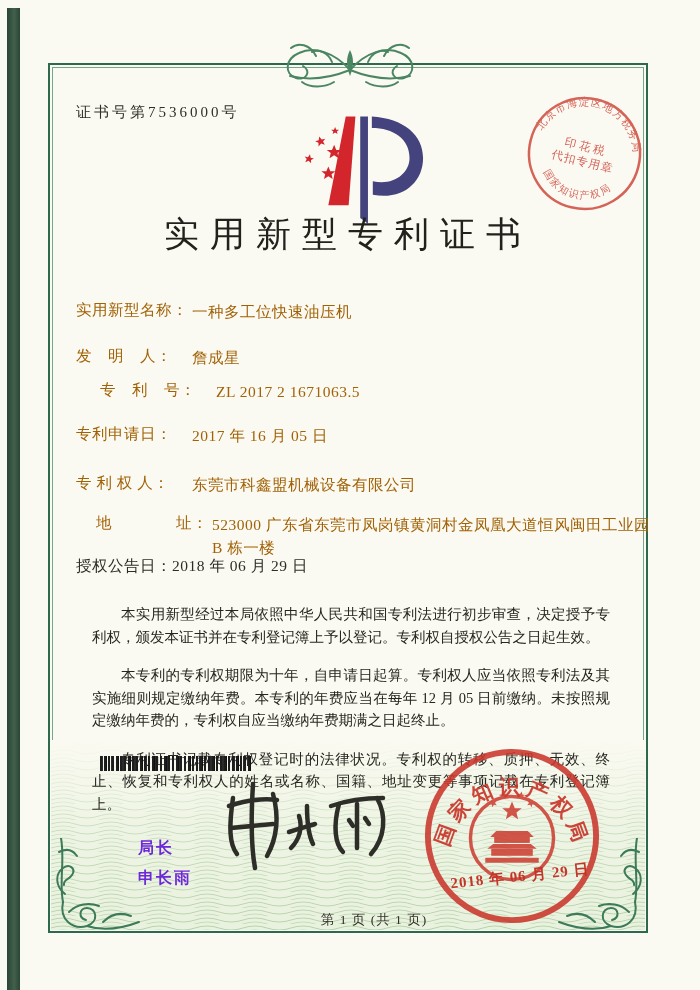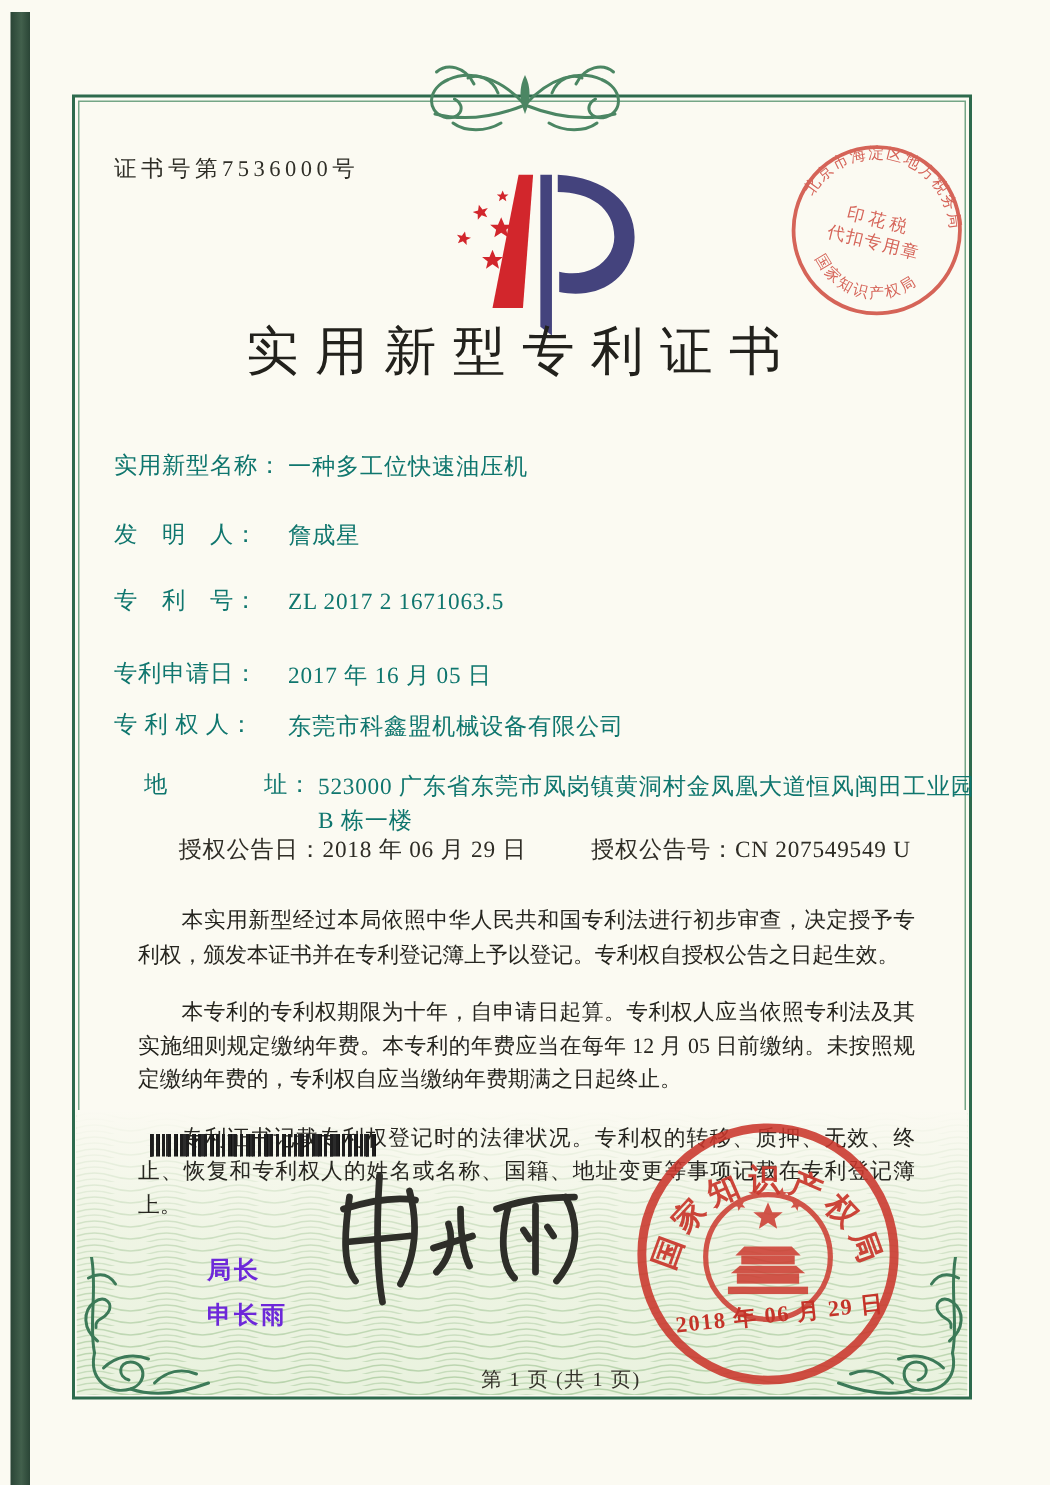--- a/index.html
+++ b/index.html
@@ -19,32 +19,32 @@
   .corner-ornament{position:absolute;width:88px;height:94px;}
   .corner-left{left:53px;top:838px;}
   .corner-right{left:557px;top:838px;transform:scaleX(-1);}
   .cert-no{position:absolute;left:76px;top:103px;font-size:15px;letter-spacing:3px;color:#2f2e27;}
   .logo{position:absolute;left:280px;top:111px;width:145px;height:122px;}
   .tax-stamp{position:absolute;left:524px;top:93px;width:121px;height:121px;
     transform:rotate(14deg);opacity:.85;}
   .title{position:absolute;left:48px;top:211px;width:600px;text-align:center;
     font-size:35px;letter-spacing:11px;color:#22211c;font-weight:500;font-family:Liberation Serif, serif;}
   .fields{position:absolute;left:76px;top:297px;width:562px;}
-  .f-row{display:flex;font-size:15.5px;color:#0f766e;letter-spacing:.5px;margin:0;}
+  .f-row{display:flex;font-size:15.5px;color:#a16207;letter-spacing:.5px;margin:0;}
   .f-label{width:116px;flex:none;}
   .f-value{flex:1;line-height:23px;}
   .r1{position:absolute;top:3px;width:100%;}
   .r2{position:absolute;top:49px;width:100%;}
-  .r3{position:absolute;top:93px;width:100%;}
-  .r4{position:absolute;top:142px;width:100%;}
+  .r3{position:absolute;top:83px;width:100%;margin-left:24px;}
+  .r4{position:absolute;top:127px;width:100%;}
   .r5{position:absolute;top:176px;width:100%;}
   .r6{position:absolute;top:216px;width:100%;margin-left:20px;}
   .grant-row{position:absolute;left:76px;top:556px;width:562px;display:flex;
     font-size:15.5px;color:#2e2c25;letter-spacing:.5px;}
-  .grant-left{width:318px;flex:none;text-align:center;}
+  .grant-left{width:318px;flex:none;}
   .grant-right{flex:1;}
   .paragraphs{position:absolute;left:76px;top:587px;width:550px;
     font-size:14.5px;line-height:22.5px;text-align:justify;color:#26251f;}
   .paragraphs p{margin:16px;text-indent:2em;}
   .barcode{position:absolute;left:100px;top:756px;width:152px;height:15px;
     background:
       repeating-linear-gradient(90deg,#1d1d1d 0 2px,rgba(0,0,0,0) 2px 4px),
       repeating-linear-gradient(90deg,#111 0 1px,rgba(0,0,0,0) 1px 6px),
       repeating-linear-gradient(90deg,#2b2b2b 0 3px,rgba(0,0,0,0) 3px 11px);}
   .director{position:absolute;left:138px;top:833px;
@@ -176,23 +176,20 @@
   <div class="f-row r6">
     <span class="f-label">地　　　　址：</span>
     <span class="f-value">523000 广东省东莞市凤岗镇黄洞村金凤凰大道恒风闽田工业园 B 栋一楼</span>
   </div>
 </div>
 
 <div class="grant-row">
   <span class="grant-left">
     <span>授权公告日：</span><span>2018 年 06 月 29 日</span>
   </span>
-  <span class="grant-right">
-    <span>授权公告号：</span><span>CN 207549549 U</span>
-  </span>
 </div>
 
 <div class="paragraphs">
   <p>本实用新型经过本局依照中华人民共和国专利法进行初步审查，决定授予专利权，颁发本证书并在专利登记簿上予以登记。专利权自授权公告之日起生效。</p>
   <p>本专利的专利权期限为十年，自申请日起算。专利权人应当依照专利法及其实施细则规定缴纳年费。本专利的年费应当在每年 12 月 05 日前缴纳。未按照规定缴纳年费的，专利权自应当缴纳年费期满之日起终止。</p>
   <p>专利证书记载专利权登记时的法律状况。专利权的转移、质押、无效、终止、恢复和专利权人的姓名或名称、国籍、地址变更等事项记载在专利登记簿上。</p>
 </div>
 
 <div class="barcode"></div>
 

